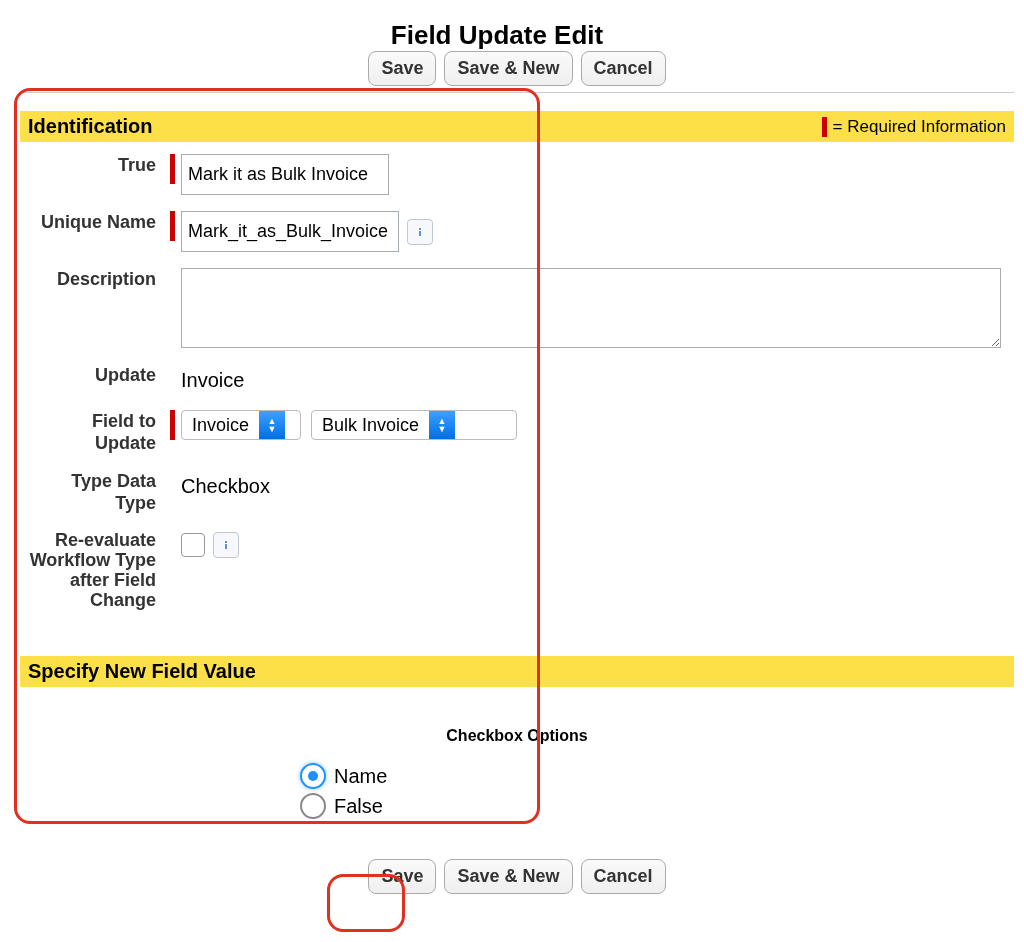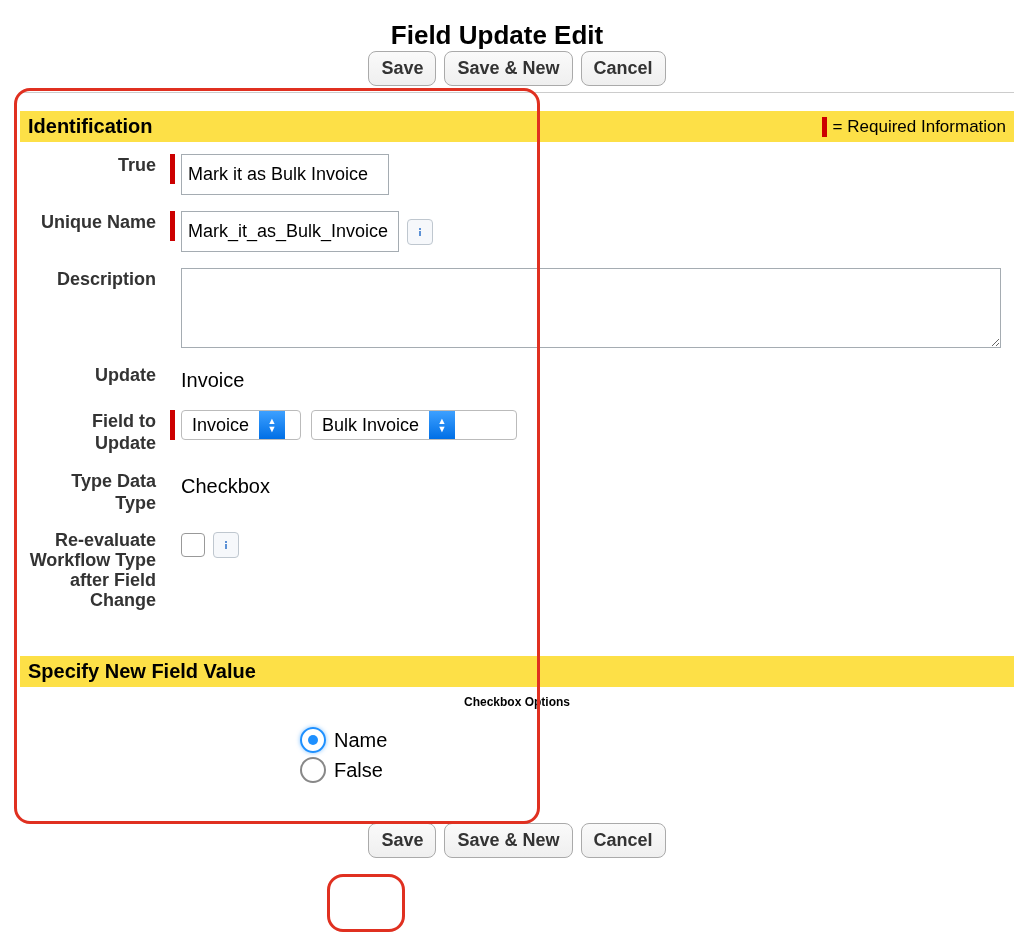--- a/index.html
+++ b/index.html
@@ -19,21 +19,21 @@
   .req-bar.invis{background:transparent;}
   input[type=text]{font-size:18px;padding:4px 6px;border:1px solid #a5acb2;height:41px;box-sizing:border-box;}
   textarea{font-size:18px;padding:4px 6px;border:1px solid #a5acb2;width:820px;height:80px;resize:both;box-sizing:border-box;}
   .select{display:inline-flex;align-items:center;border:1px solid #bbb;border-radius:4px;height:30px;box-sizing:border-box;background:#fff;overflow:hidden;cursor:pointer;}
   .select span.txt{padding:0 10px;font-size:18px;}
   .select .arrows{width:26px;height:100%;background:linear-gradient(#3da0ff,#006fe6);display:flex;flex-direction:column;align-items:center;justify-content:center;color:#fff;font-size:9px;line-height:8px;}
   .info-btn{display:inline-flex;align-items:center;justify-content:center;width:24px;height:24px;border:1px solid #bfc7cf;border-radius:4px;background:#f6f8fb;margin-left:8px;cursor:pointer;}
   .info-btn svg{width:12px;height:12px;}
   .checkbox{width:22px;height:22px;border:1px solid #999;border-radius:4px;background:#fff;cursor:pointer;display:inline-block;}
   .static-txt{font-size:20px;padding-top:2px;}
-  .cb-opt-title{font-size:12px;font-weight:bold;text-align:center;margin:8px 0 18px 0;}
+  .cb-opt-title{font-size:16px;font-weight:bold;text-align:center;margin:40px 0 18px 0;}
   .radio-row{display:flex;align-items:center;margin:4px 0;justify-content:flex-start;padding-left:280px;}
   .radio{width:22px;height:22px;border:2px solid #888;border-radius:50%;margin-right:8px;display:inline-flex;align-items:center;justify-content:center;cursor:pointer;}
   .radio.sel{border-color:#1e90ff;box-shadow:0 0 4px #1e90ff88;}
   .radio.sel .dot{width:10px;height:10px;border-radius:50%;background:#1e90ff;}
   .btm-btns{display:flex;justify-content:center;gap:8px;margin-top:40px;}
   
   .hl{position:absolute;border:3px solid #e03020;border-radius:16px;pointer-events:none;}
   .hl-main{left:14px;top:88px;width:520px;height:730px;}
   .hl-save{left:327px;top:874px;width:72px;height:52px;}
 </style>

